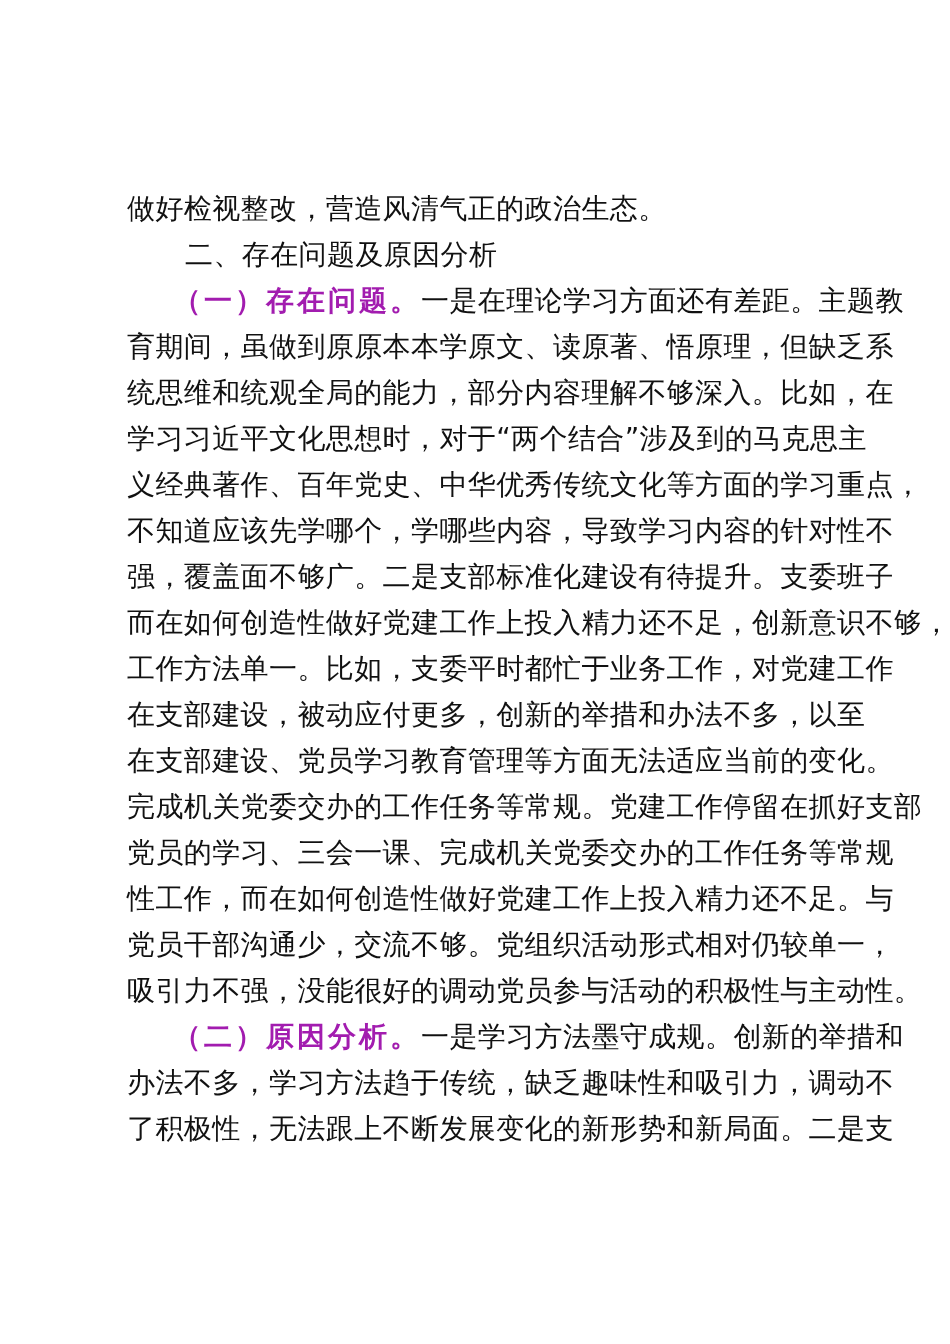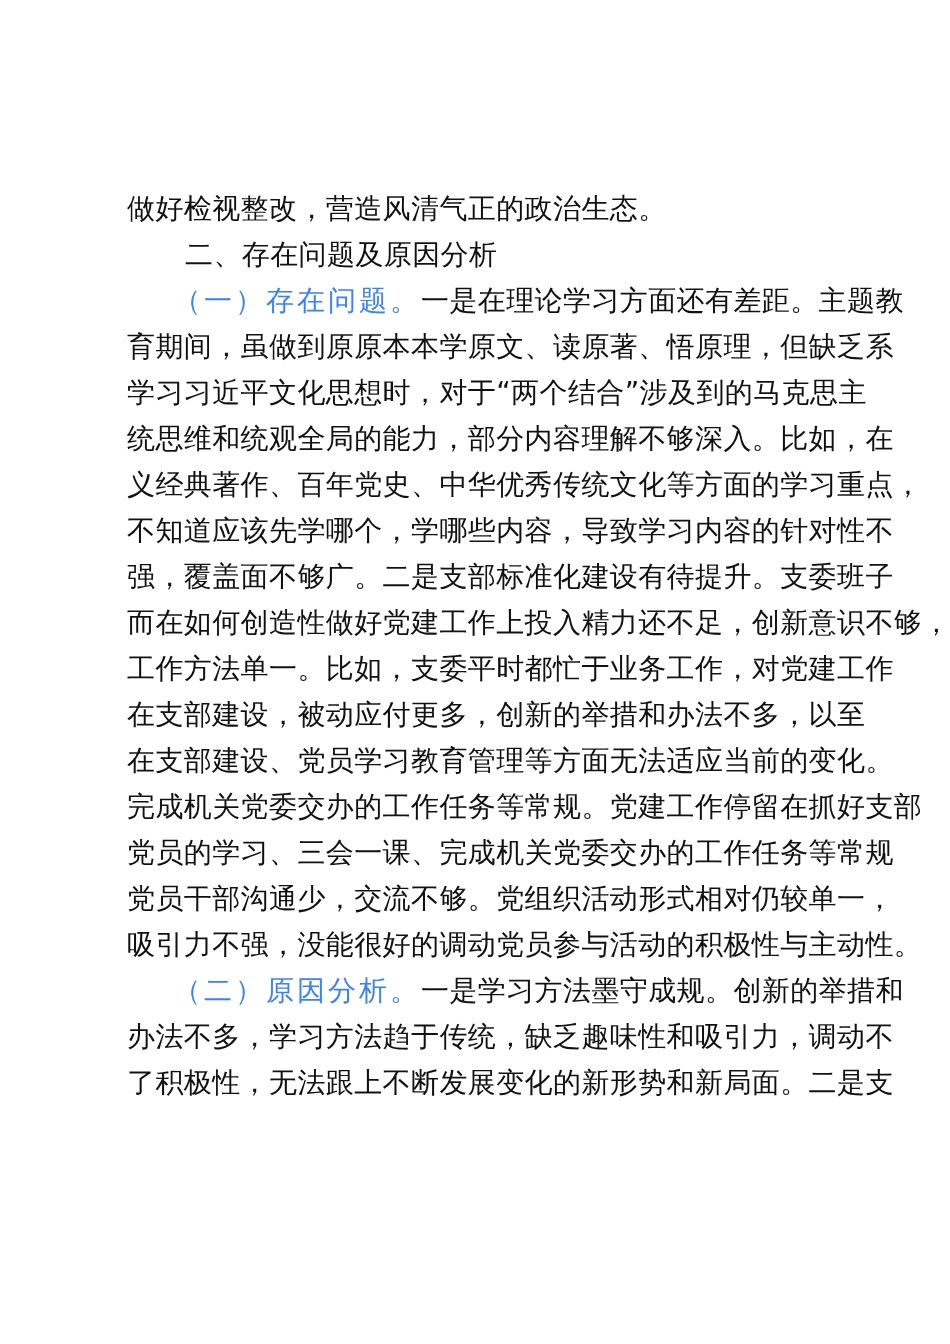--- a/index.html
+++ b/index.html
@@ -6,41 +6,42 @@
   body { width:950px; height:1344px; position:relative; overflow:hidden; }
   .page { position:absolute; left:0; top:0; width:950px; height:1344px; background:#fff;border-radius:29px; }
   .content { position:absolute; left:127px; top:186px; width:710px; }
   .line {
     height:46px; line-height:46px; white-space:nowrap;
     font-family:"DejaVu Sans", sans-serif; font-size:28px; color:#111;
     letter-spacing:0.4px;
   }
   .indent { padding-left:58px; }
   .indent2 { padding-left:46px; }
-  .kai { font-family:"DejaVu Serif", serif; font-weight:normal; color:#3b82f6; letter-spacing:3px; }
+  .kai { font-family:"DejaVu Serif", serif; font-weight:bold; color:#a21caf; letter-spacing:3px; }
 </style>
 </head>
 <body>
 
 <div class="page">
   <div class="content">
     <div class="line">做好检视整改，营造风清气正的政治生态。</div>
     <div class="line indent">二、存在问题及原因分析</div>
     <div class="line indent2"><span class="kai">（一）存在问题。</span><span>一是在理论学习方面还有差距。主题教</span></div>
     <div class="line">育期间，虽做到原原本本学原文、读原著、悟原理，但缺乏系</div>
+    <div class="line">统思维和统观全局的能力，部分内容理解不够深入。比如，在</div>
     <div class="line">学习习近平文化思想时，对于“两个结合”涉及到的马克思主</div>
-    <div class="line">统思维和统观全局的能力，部分内容理解不够深入。比如，在</div>
     <div class="line">义经典著作、百年党史、中华优秀传统文化等方面的学习重点，</div>
     <div class="line">不知道应该先学哪个，学哪些内容，导致学习内容的针对性不</div>
     <div class="line">强，覆盖面不够广。二是支部标准化建设有待提升。支委班子</div>
     <div class="line">而在如何创造性做好党建工作上投入精力还不足，创新意识不够，</div>
     <div class="line">工作方法单一。比如，支委平时都忙于业务工作，对党建工作</div>
     <div class="line">在支部建设，被动应付更多，创新的举措和办法不多，以至</div>
     <div class="line">在支部建设、党员学习教育管理等方面无法适应当前的变化。</div>
     <div class="line">完成机关党委交办的工作任务等常规。党建工作停留在抓好支部</div>
     <div class="line">党员的学习、三会一课、完成机关党委交办的工作任务等常规</div>
+    <div class="line">性工作，而在如何创造性做好党建工作上投入精力还不足。与</div>
     <div class="line">党员干部沟通少，交流不够。党组织活动形式相对仍较单一，</div>
     <div class="line">吸引力不强，没能很好的调动党员参与活动的积极性与主动性。</div>
     <div class="line indent2"><span class="kai">（二）原因分析。</span><span>一是学习方法墨守成规。创新的举措和</span></div>
     <div class="line">办法不多，学习方法趋于传统，缺乏趣味性和吸引力，调动不</div>
     <div class="line">了积极性，无法跟上不断发展变化的新形势和新局面。二是支</div>
   </div>
 </div>
 
 </body></html>

